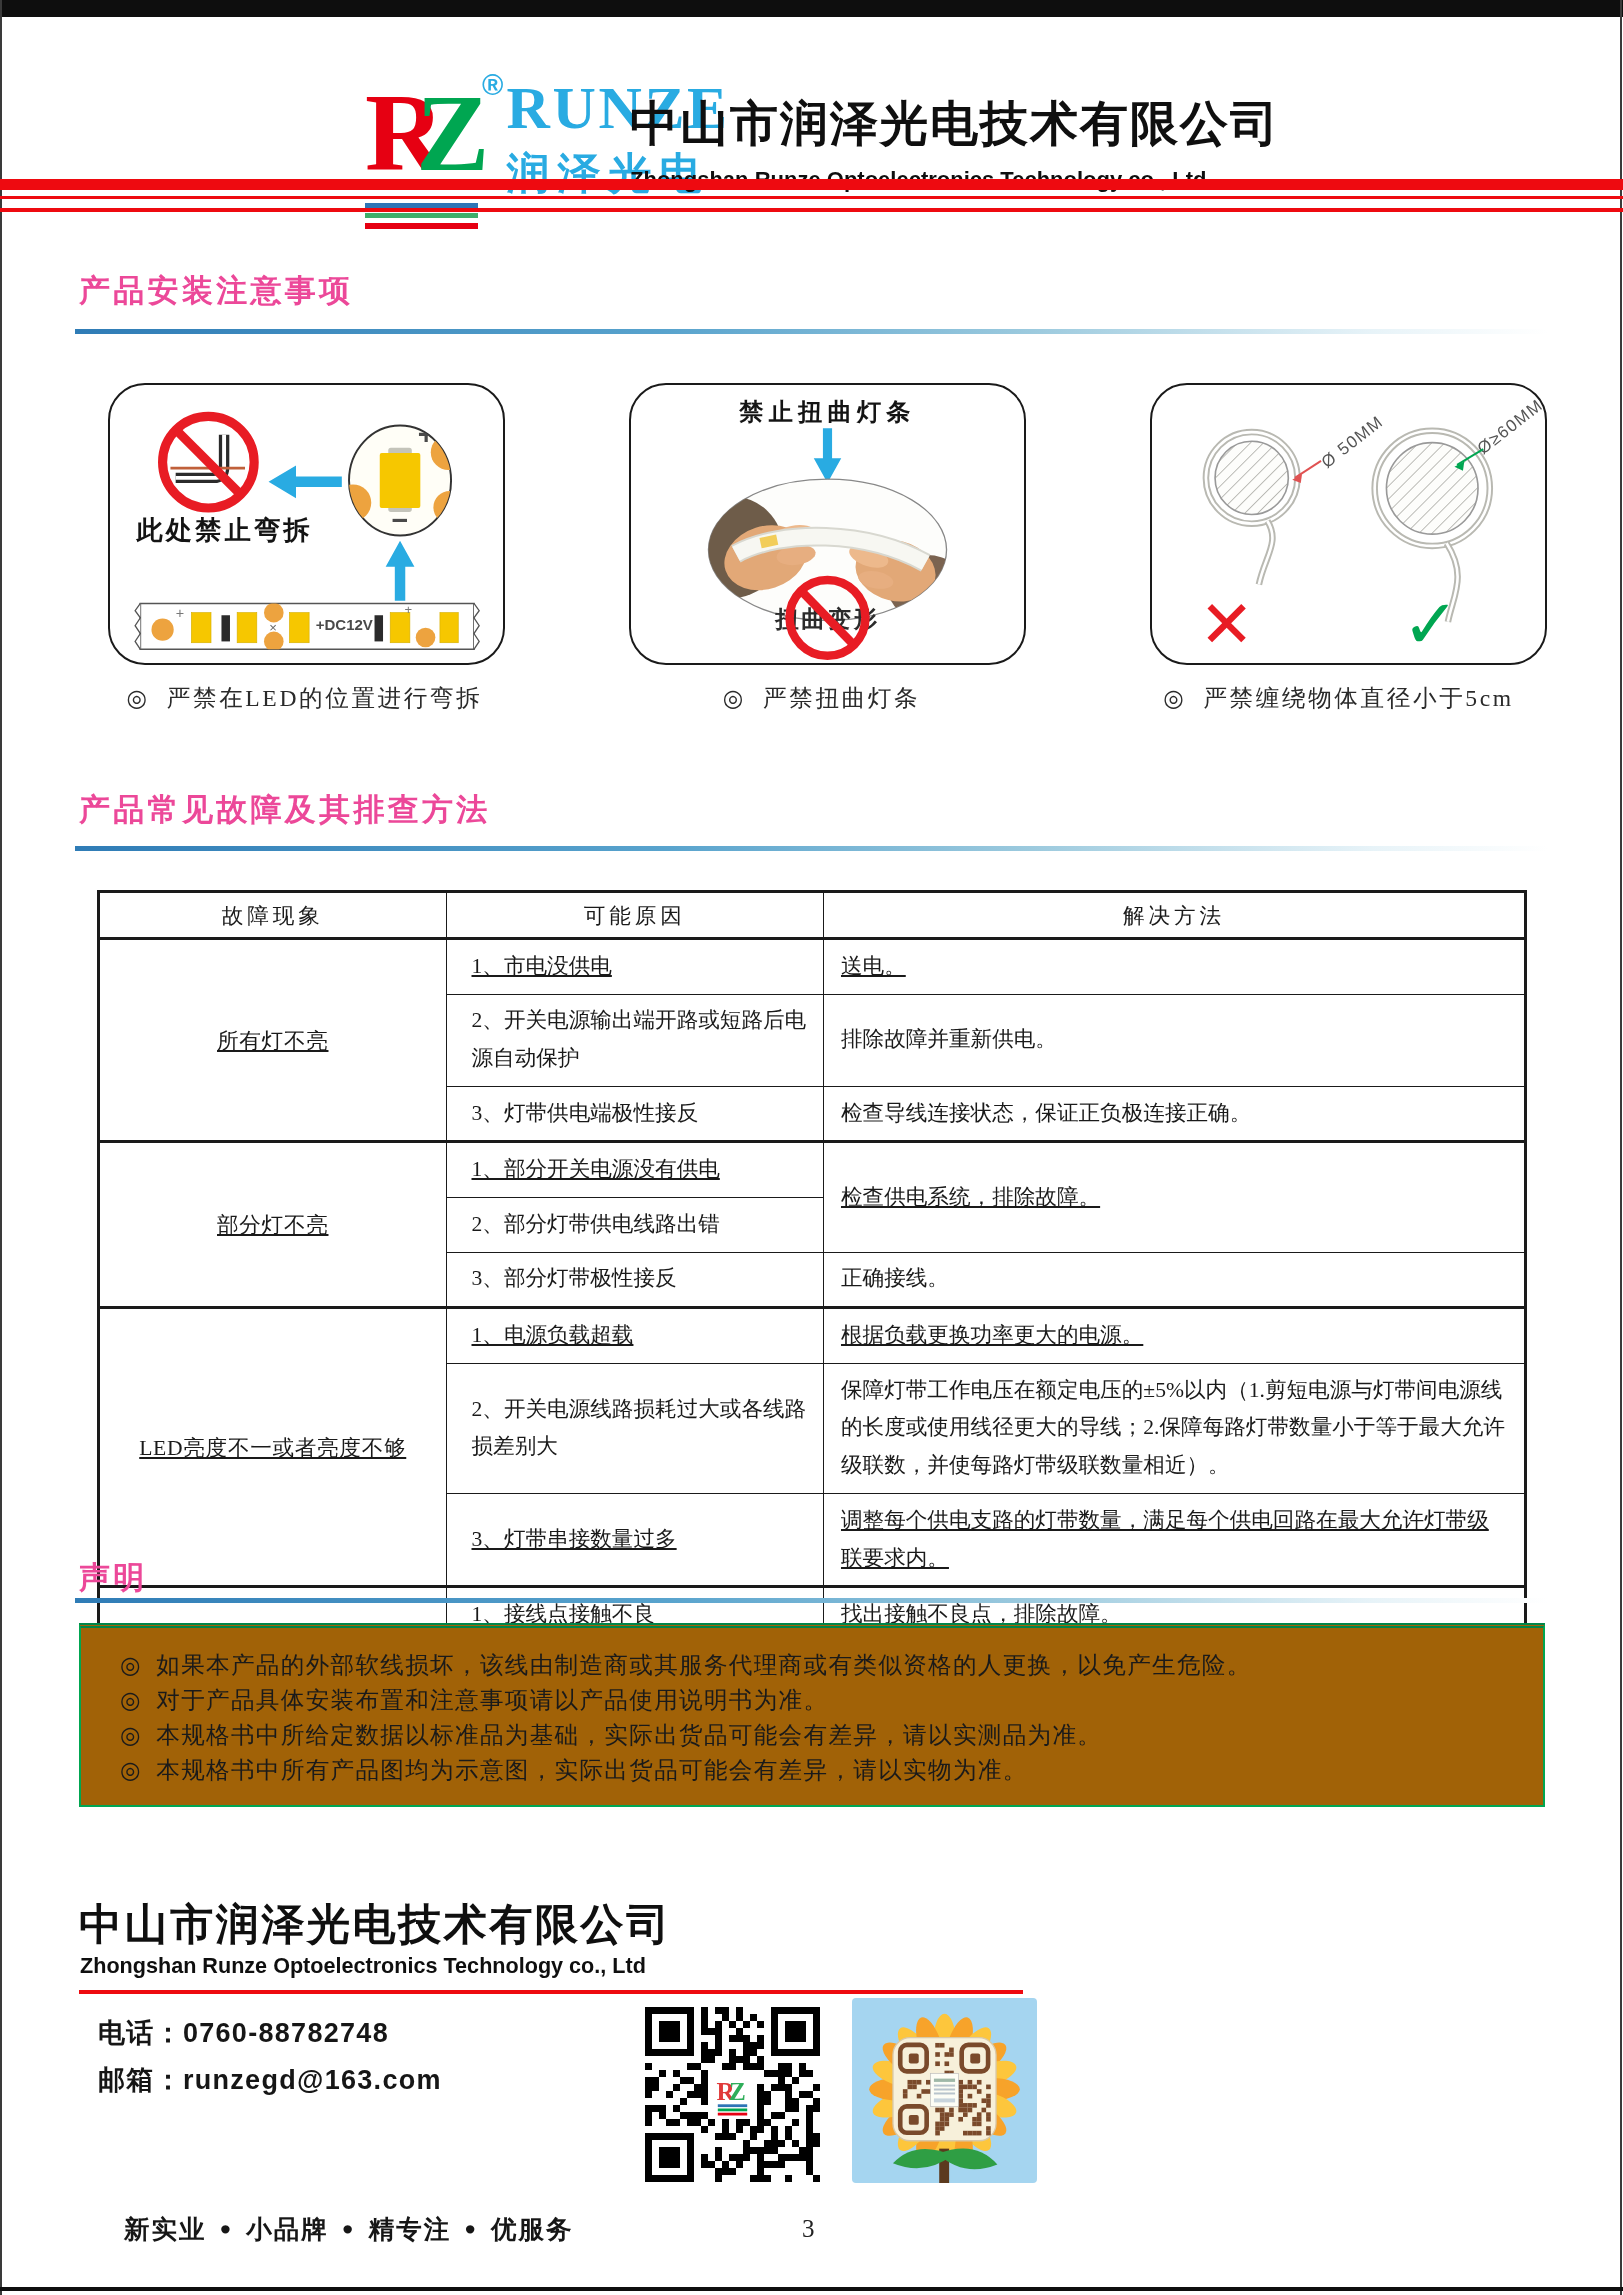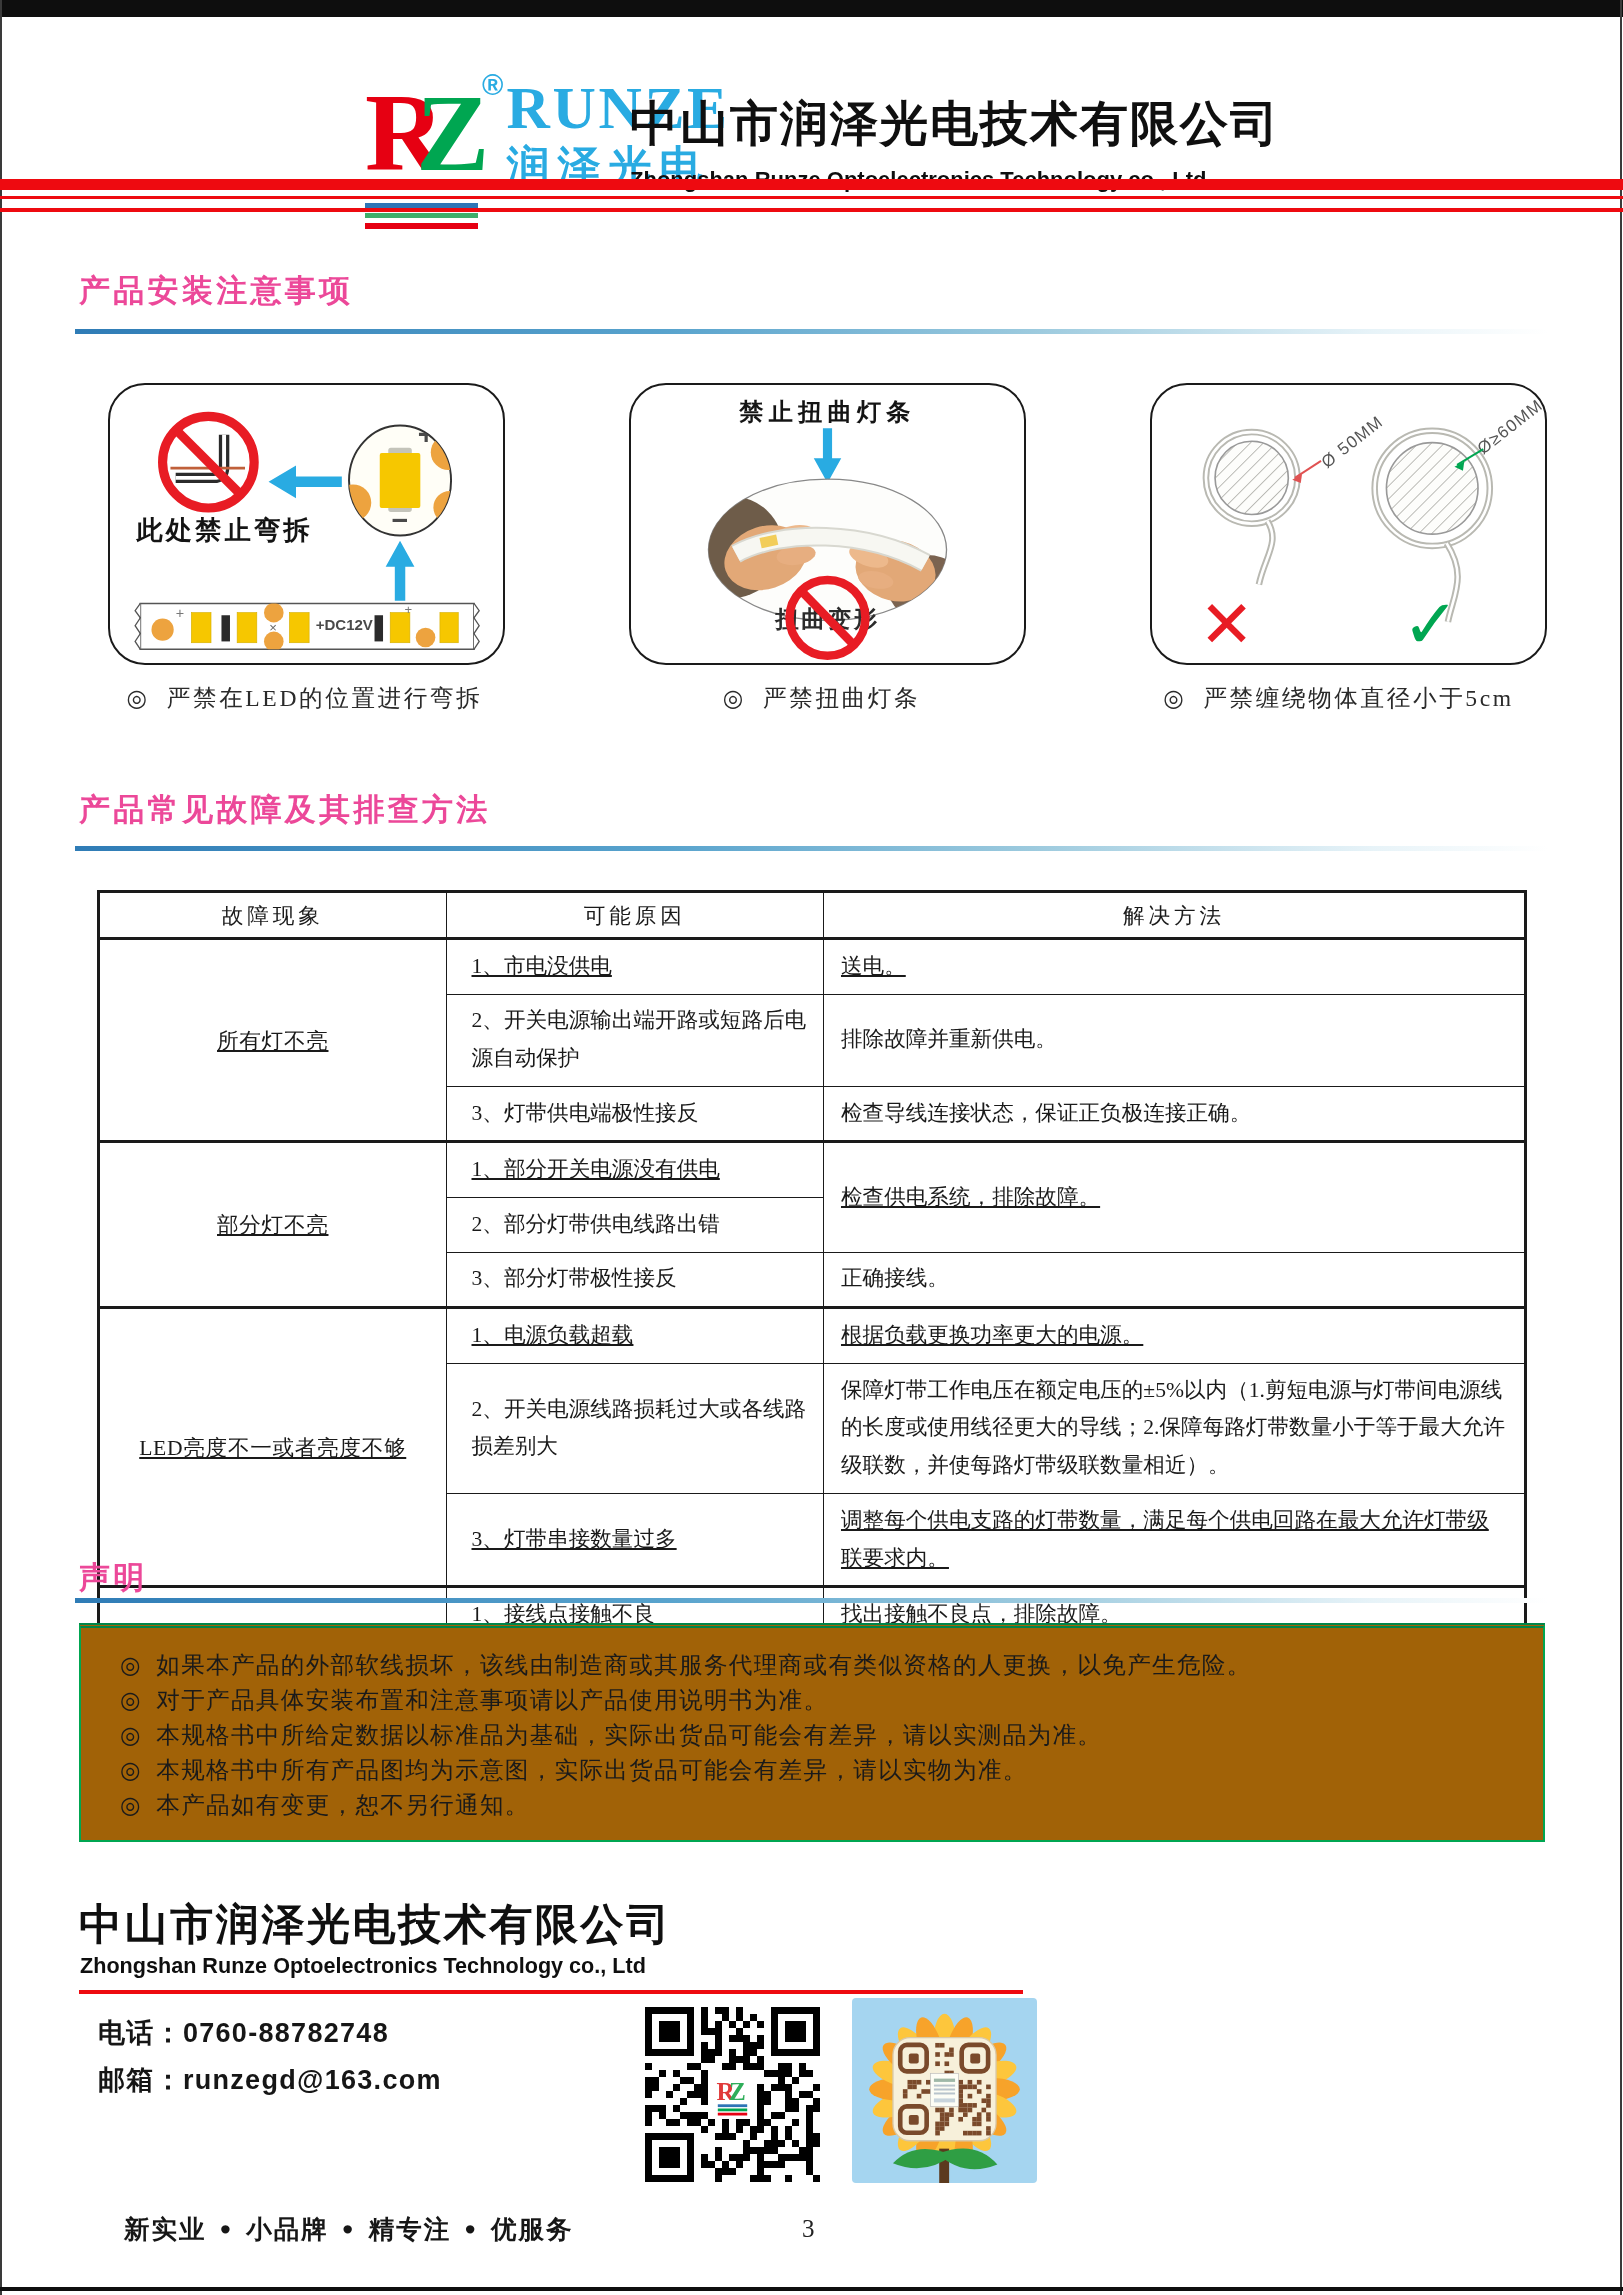--- a/index.html
+++ b/index.html
@@ -18,21 +18,21 @@
   .rz .r{position:absolute;left:0;top:-11.8px;font-size:110px;color:#e60012;letter-spacing:-6.5px;}
   .rz .z{position:absolute;left:51px;top:-11.8px;font-size:110px;color:#00a651;}
   .rz .reg{position:absolute;left:117px;top:-13px;font-size:29px;color:#29abe2;font-family:"Liberation Sans",sans-serif;}
   .stripes{margin-top:15.7px;width:113px;}
   .stripes div{height:5.2px;margin-bottom:5.2px;}
   .stripe-blue{background:#2e75b6;}
   .stripe-green{background:#3fae6a;}
   .stripe-red{background:#e60012;margin-bottom:0;}
   .logo-right{margin-left:23.6px;}
   .runze{font-family:"Liberation Serif","DejaVu Serif",serif;font-weight:bold;font-size:60px;line-height:52px;color:#29abe2;letter-spacing:2.6px;}
-  .logo-cn{margin-top:4px;font-size:43px;font-weight:bold;color:#29abe2;letter-spacing:7.9px;}
+  .logo-cn{margin-top:11px;font-size:43px;font-weight:bold;color:#29abe2;letter-spacing:7.9px;}
   .company{position:absolute;left:630px;top:92px;}
   .company-cn{font-size:48px;font-weight:bold;color:#0f0f0f;letter-spacing:2px;}
   .company-en{margin-top:10.5px;font-size:22px;font-weight:bold;color:#0f0f0f;letter-spacing:0px;}
   .redline-1{position:absolute;left:0;top:179px;width:1623px;height:11px;background:#ee0a10;}
   .redline-2{position:absolute;left:0;top:196px;width:1623px;height:2.6px;background:#ee0a10;}
   .redline-3{position:absolute;left:0;top:208px;width:1623px;height:3.9px;background:#ee0a10;}
 
   
   .sec-title{position:absolute;left:79px;font-size:31px;font-weight:bold;color:#ec4899;letter-spacing:3.3px;}
   .sec-underline{position:absolute;left:75px;width:1473px;height:5.2px;
@@ -324,21 +324,20 @@
   </table>
 
   <div class="sec-title" style="top:1557px;">声明</div>
   <div class="sec-underline" style="top:1598px;"></div>
   <div class="statement-box">
     <ul>
         <li><span class="bullet">◎</span><span>如果本产品的外部软线损坏，该线由制造商或其服务代理商或有类似资格的人更换，以免产生危险。</span></li>
         <li><span class="bullet">◎</span><span>对于产品具体安装布置和注意事项请以产品使用说明书为准。</span></li>
         <li><span class="bullet">◎</span><span>本规格书中所给定数据以标准品为基础，实际出货品可能会有差异，请以实测品为准。</span></li>
         <li><span class="bullet">◎</span><span>本规格书中所有产品图均为示意图，实际出货品可能会有差异，请以实物为准。</span></li>
-        <li><span class="bullet">◎</span><span>本产品如有变更，恕不另行通知。</span></li>
       </ul>
   </div>
 
   <div class="f-company-cn">中山市润泽光电技术有限公司</div>
   <div class="f-company-en">Zhongshan Runze Optoelectronics Technology co., Ltd</div>
   <div class="f-redline"></div>
   <div class="contacts">
       <div class="contact-line"><span>电话：</span><span>0760-88782748</span></div>
       <div class="contact-line"><span>邮箱：</span><span>runzegd@163.com</span></div>
     </div>

